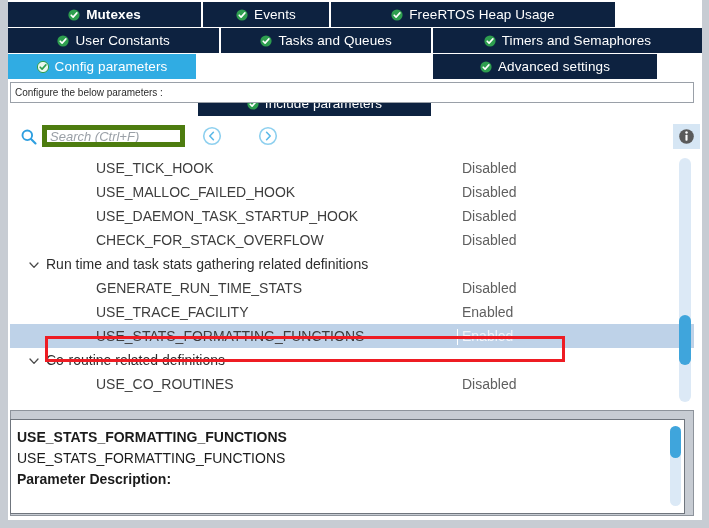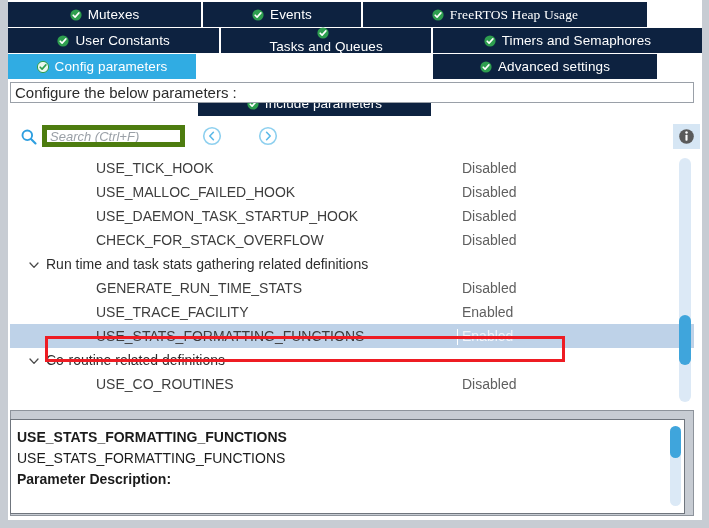--- a/index.html
+++ b/index.html
@@ -69,44 +69,44 @@
   }
   .tab-check {
     display: inline-block;
     width: 12px; height: 12px;
     margin-right: 6px;
     flex: 0 0 auto;
     line-height: 0;
   }
 
   
-  .r1c1 { width: 195px; }
-  .r1c2 { width: 160px; }
-  .r1c3 { width: 284px; font-family: Liberation Serif, serif; }
+  .r1c1 { width: 195px; font-weight: bold; }
+  .r1c2 { width: 128px; }
+  .r1c3 { width: 284px; }
   
   .r2c1 { width: 225px; }
-  .r2c2 { width: 223px; flex-direction: column; }
+  .r2c2 { width: 223px; }
   .r2c3 { width: 284px; }
   
   .r3c1 { width: 190px; }
   .r3c2 { width: 235px; margin-top: 37px; }
   .r3c3 { width: 224px; text-align: center; }
 
   
   .configure-bar {
     position: absolute;
     left: 10px; top: 82px;
     width: 684px; height: 21px;
     background: #ffffff;
     border: 1px solid #9aa0a8;
     box-sizing: border-box;
     display: flex;
     align-items: center;
     padding-left: 4px;
-    font-size: 15px;
+    font-size: 10px;
     color: #2b2b2b;
   }
 
   
   .search-row {
     position: absolute;
     left: 10px; top: 124px;
     width: 684px; height: 28px;
   }
   .search-icon {

